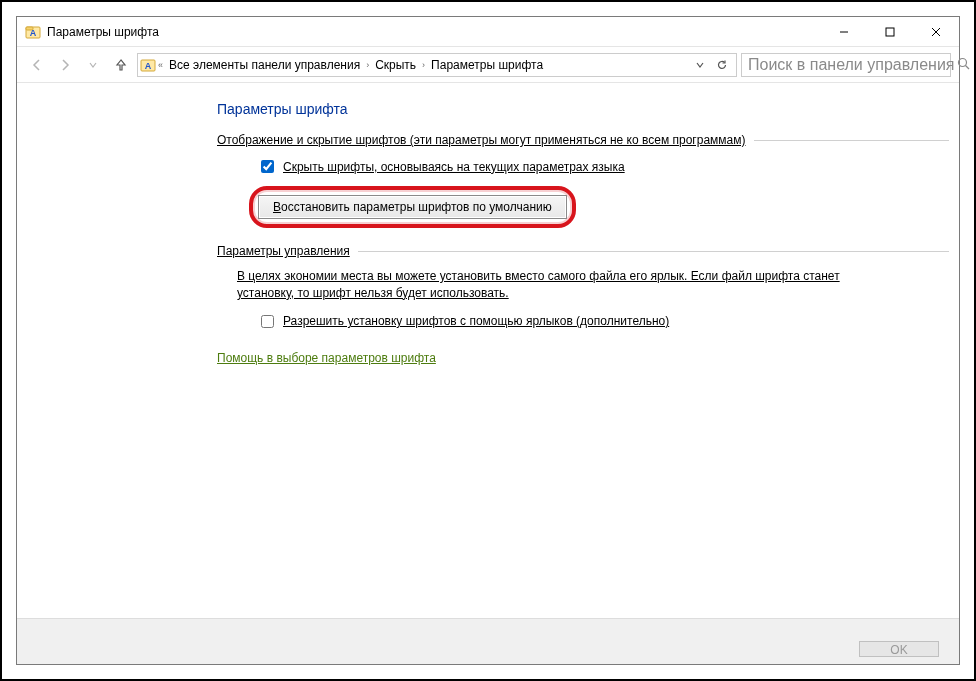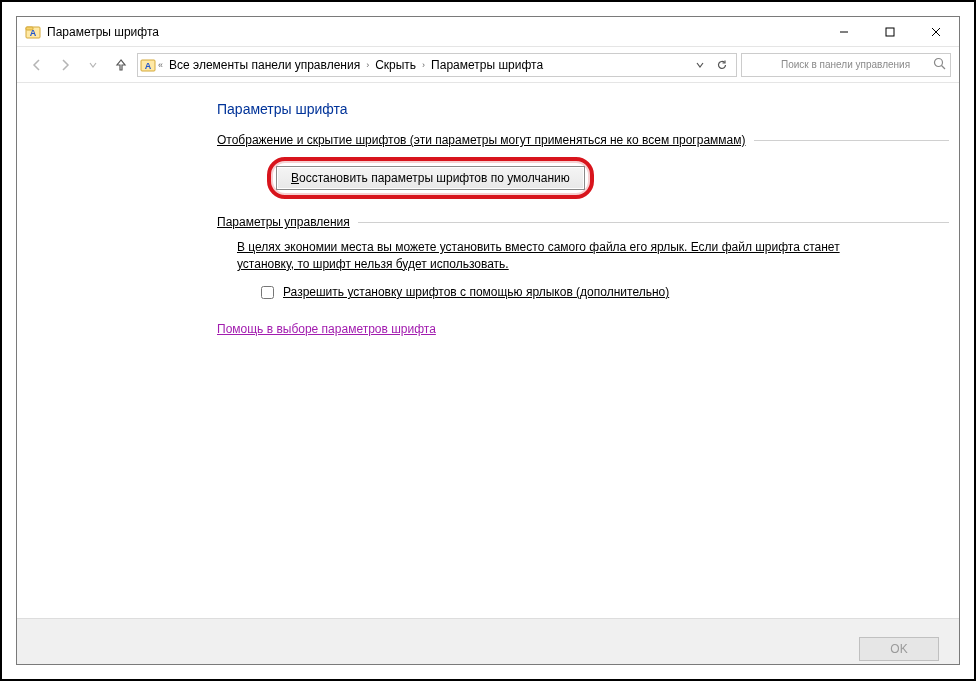--- a/index.html
+++ b/index.html
@@ -113,24 +113,23 @@
     border: 1px solid #ccc;
     display: flex;
     align-items: center;
     padding: 0 4px;
     color: #888;
   }
   .search-box input {
     border: none;
     outline: none;
     flex: 1;
-    font-size: 10px;
+    font-size: 16px;
     color: #737373;
     background: transparent;
-    margin-left: 33px;
   }
   .search-box input::placeholder { color: #8a8a8a; }
 
   
   .content {
     flex: 1;
     padding: 18px 10px 10px 200px;
     overflow: auto;
     position: relative;
   }
@@ -176,55 +175,55 @@
     height: 13px;
     accent-color: #0066cc;
   }
 
   
   .highlight-wrap {
     display: inline-block;
     border: 4px solid #d8141c;
     border-radius: 18px;
     padding: 5px;
-    margin-left: 30px;
+    margin-left: 12px;
     box-shadow: inset 0 0 0 2px rgba(216,20,28,0.2);
   }
   .restore-btn {
     border: 1px solid #8a8a8a;
     background: linear-gradient(#f5f5f5,#e8e8e8);
     padding: 4px 14px;
     font-size: 12px;
     font-family: inherit;
     cursor: pointer;
     box-shadow: inset 0 0 0 1px #fff;
   }
   .restore-btn .underline { text-decoration: underline; }
 
   .help-link {
-    color: #a21caf;
+    color: #4d7c0f;
     text-decoration: underline;
     cursor: pointer;
     display: inline-block;
     margin-top: 4px;
   }
 
   
   .footer {
     height: 46px;
     border-top: 1px solid #ddd;
     background: #f0f0f0;
     display: flex;
     align-items: center;
     justify-content: flex-end;
     padding: 0 20px;
   }
   .ok-btn {
     width: 80px;
-    height: 24px;
+    height: 16px;
     border: 1px solid #c0c0c0;
     background: #e6e6e6;
     color: #9a9a9a;
     font-size: 12px;
     font-family: inherit;
     margin-top: 15px;
   }
 
   
   .folder-icon {
@@ -340,20 +339,24 @@
     <div class="content">
       <div class="page-title">Параметры шрифта</div>
 
       
       <div class="group">
         <div class="group-header">
           <span class="group-label">Отображение и скрытие шрифтов (эти параметры могут применяться не ко всем программам)</span>
           <div class="group-line"></div>
         </div>
         <div class="group-body">
+          <div class="check-row">
+            <input type="checkbox" checked="" style="">
+            <span>Скрыть шрифты, основываясь на текущих параметрах языка</span>
+          </div>
           <div class="highlight-wrap">
             <button class="restore-btn">
               <span class="underline">В</span><span>осстановить параметры шрифтов по умолчанию</span>
             </button>
           </div>
         </div>
       </div>
 
       
       <div class="group">

